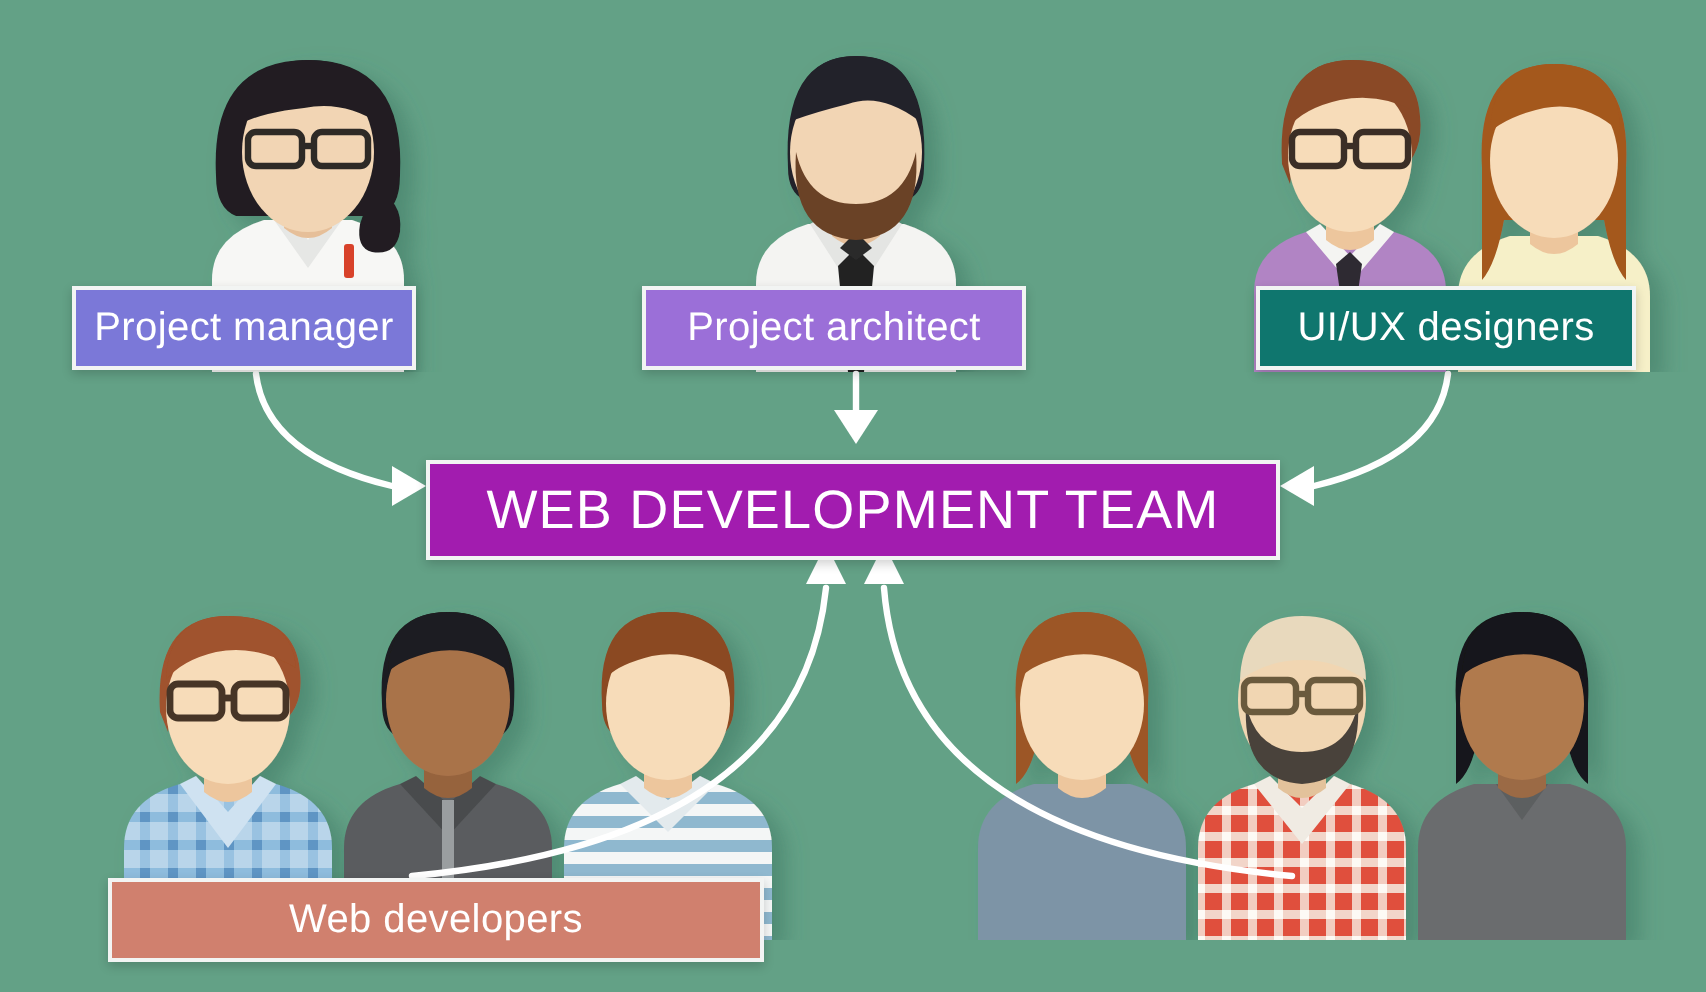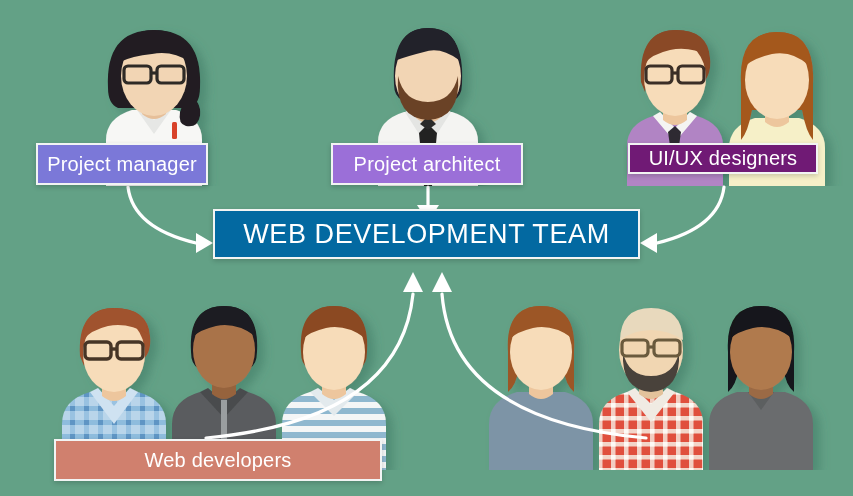--- a/index.html
+++ b/index.html
@@ -38,23 +38,23 @@
     white-space: nowrap;
     box-shadow: 0 2px 5px rgba(0,0,0,0.18);
   }
   .label-text {
     color: #ffffff;
     font-weight: 400;
   }
 
   
   #box-pm    { left: 36px;  top: 143px; width: 172px; height: 42px; background: #7b78d8; }
-  #box-pa    { left: 331px; top: 143px; width: 192px; height: 42px; background: #9b6fd8; }
-  #box-uiux  { left: 628px; top: 143px; width: 190px; height: 31px; background: #701a75; }
-  #box-team  { left: 213px; top: 209px; width: 427px; height: 50px; background: #0369a1; }
+  #box-pa    { left: 321px; top: 143px; width: 192px; height: 42px; background: #9b6fd8; }
+  #box-uiux  { left: 628px; top: 143px; width: 190px; height: 42px; background: #0f766e; }
+  #box-team  { left: 213px; top: 230px; width: 427px; height: 50px; background: #a21caf; }
   #box-web   { left: 54px;  top: 428px; width: 328px; height: 42px; background: #d0806e; margin-top: 11px; }
   #box-qa    { left: 487px; top: 428px; width: 312px; height: 42px; background: #c27689; }
 
   #box-pm .label-text,
   #box-pa .label-text,
   #box-uiux .label-text,
   #box-web .label-text,
   #box-qa .label-text { font-size: 20px; }
 
   #box-team .label-text {

